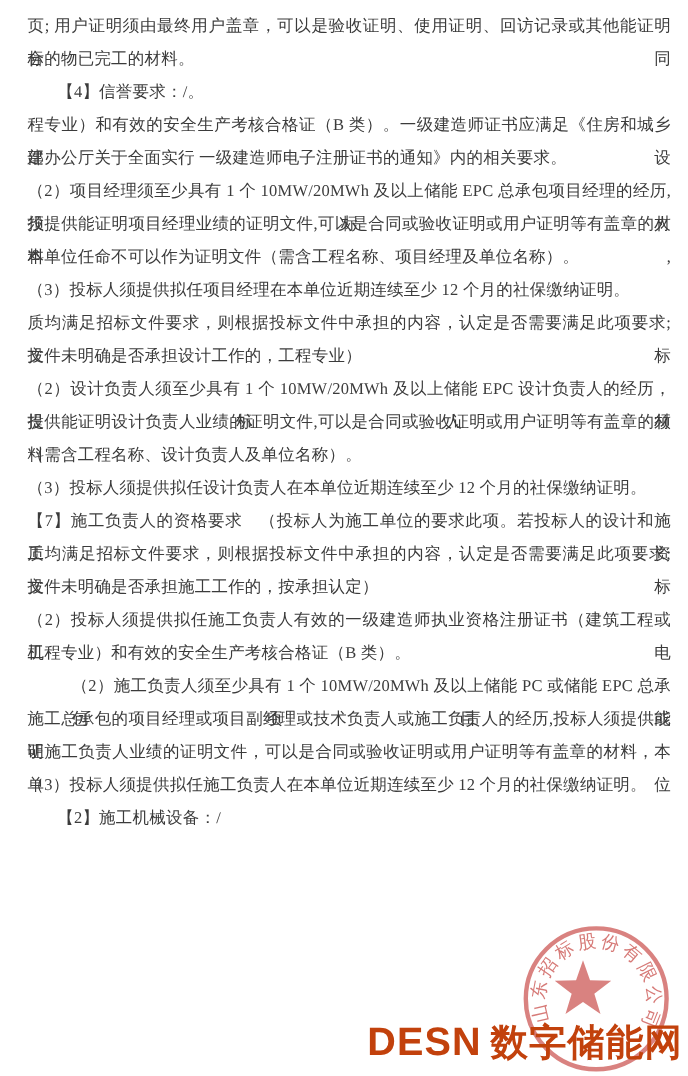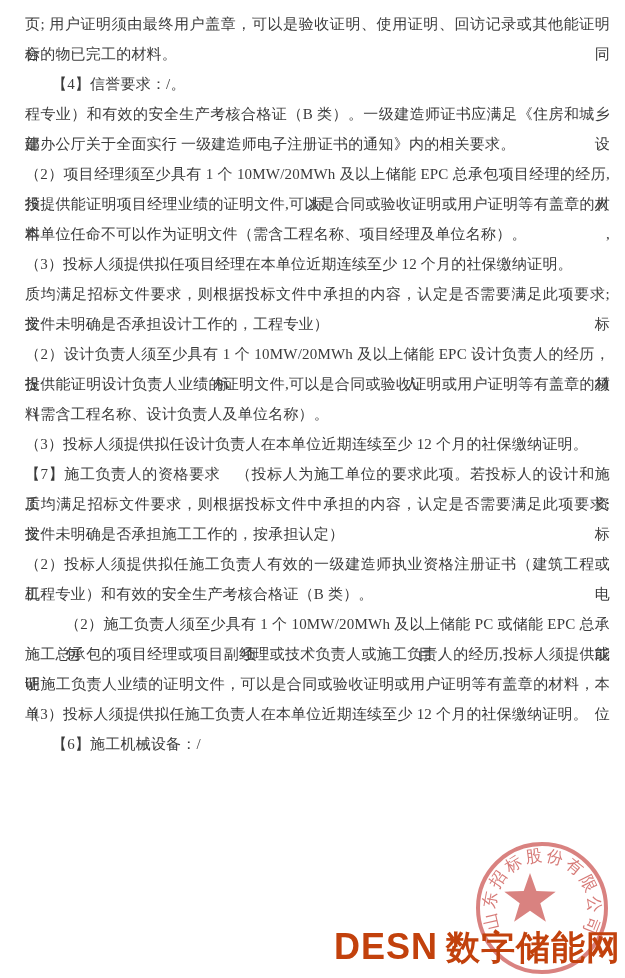--- a/index.html
+++ b/index.html
@@ -60,21 +60,21 @@
   <div class="ln">（3）投标人须提供拟任设计负责人在本单位近期连续至少 12 个月的社保缴纳证明。</div>
   <div class="ln fill">【7】施工负责人的资格要求　（投标人为施工单位的要求此项。若投标人的设计和施工资</div>
   <div class="ln fill">质均满足招标文件要求，则根据投标文件中承担的内容，认定是否需要满足此项要求; 投标</div>
   <div class="ln">文件未明确是否承担施工工作的，按承担认定）</div>
   <div class="ln fill">（2）投标人须提供拟任施工负责人有效的一级建造师执业资格注册证书（建筑工程或机电</div>
   <div class="ln">工程专业）和有效的安全生产考核合格证（B 类）。</div>
   <div class="ln fill ind3">（2）施工负责人须至少具有 1 个 10MW/20MWh 及以上储能 PC 或储能 EPC 总承包项目或</div>
   <div class="ln fill">施工总承包的项目经理或项目副经理或技术负责人或施工负责人的经历,投标人须提供能证</div>
   <div class="ln fill">明施工负责人业绩的证明文件，可以是合同或验收证明或用户证明等有盖章的材料，本单位</div>
   <div class="ln">（3）投标人须提供拟任施工负责人在本单位近期连续至少 12 个月的社保缴纳证明。</div>
-  <div class="ln ind2">【6】施工机械设备：/</div>
+  <div class="ln ind2">【2】施工机械设备：/</div>
 </div>
 
 <svg class="seal" viewBox="0 0 140 140" xmlns="http://www.w3.org/2000/svg">
   <circle cx="70" cy="70" r="64" fill="none" stroke="#c5403c" stroke-width="4" opacity="0.8"></circle>
   <polygon opacity="0.8" fill="#c5403c" points="58,35 64.4,53.1 83.7,53.7 68.3,65.3 73.9,83.8 58,72.8 42.1,83.8 47.7,65.3 32.3,53.7 51.7,53.1"></polygon>
   <defs>
     <path id="sealArc" d="M 27.4 89.9 A 47 47 0 1 1 112.6 89.9" fill="none"></path>
   </defs>
   <text font-size="16.5" fill="#c5403c" opacity="0.85" letter-spacing="3" font-family="Liberation Serif, DejaVu Serif, serif">
     <textPath href="#sealArc">山东招标股份有限公司</textPath>

